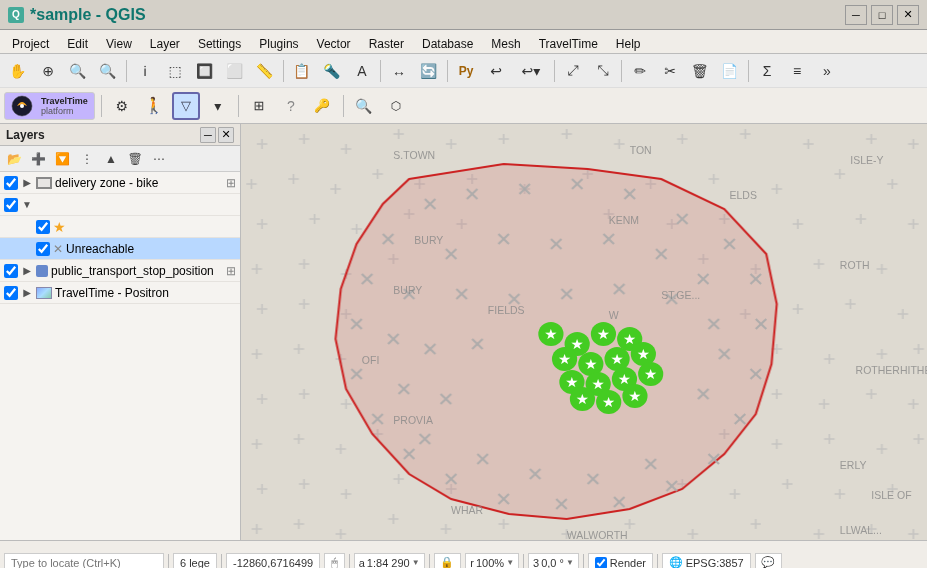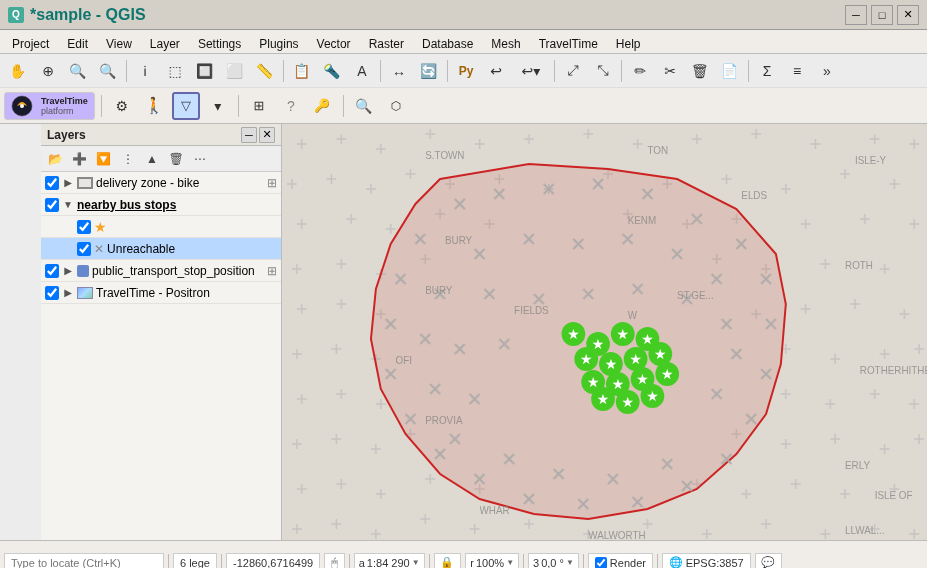--- a/index.html
+++ b/index.html
@@ -85,21 +85,20 @@
     }
 
     
     .layers-panel {
       width: 241px;
       background: #f5f3f0;
       border-right: 1px solid #bbb;
       display: flex;
       flex-direction: column;
       flex-shrink: 0;
-      margin-left: 41px;
     }
     .layers-header {
       height: 22px;
       background: #e8e4de;
       border-bottom: 1px solid #bbb;
       display: flex;
       align-items: center;
       justify-content: space-between;
       padding: 0 6px;
     }
@@ -331,21 +330,20 @@
         <input type="checkbox" class="li-checkbox" checked="" style="">
         <div class="li-expand">▶</div>
         <div class="layer-icon-rect" style="border-color:#888; background:rgba(200,200,200,0.3);"></div>
         <span class="li-label">delivery zone - bike</span>
         <span class="li-end-icon">⊞</span>
       </div>
 
       <div class="layer-item">
         <input type="checkbox" class="li-checkbox" checked="" style="">
         <div class="li-expand">▼</div>
-        <span class="li-label bold" style="font-weight:700; text-decoration:underline;">nearby bus stops</span>
       </div>
 
       <div class="layer-sub-item">
         <input type="checkbox" class="li-checkbox" checked="" style="">
         <span class="layer-icon-star-orange">★</span>
       </div>
 
       <div class="layer-sub-item selected">
         <input type="checkbox" class="li-checkbox" checked="" style="">
         <span class="layer-icon-cross-gray">✕</span>

